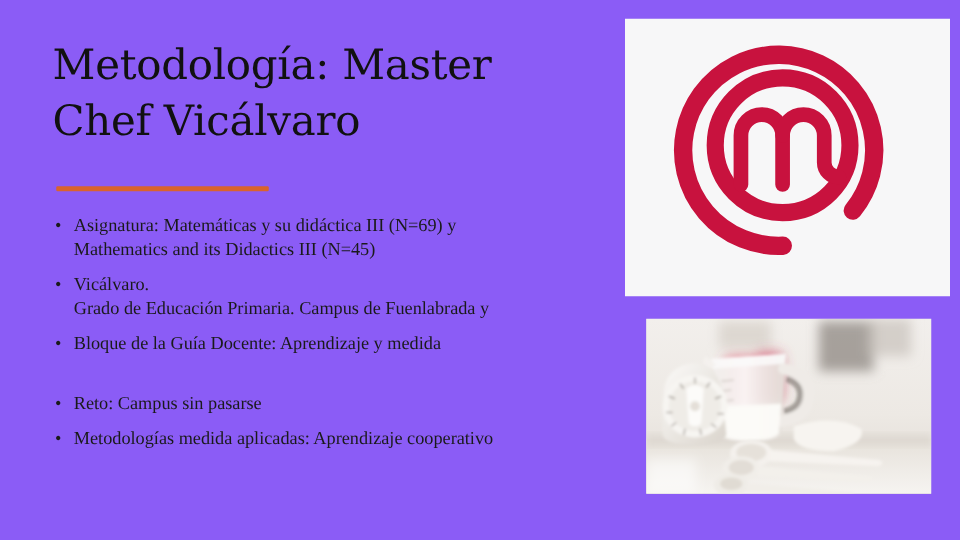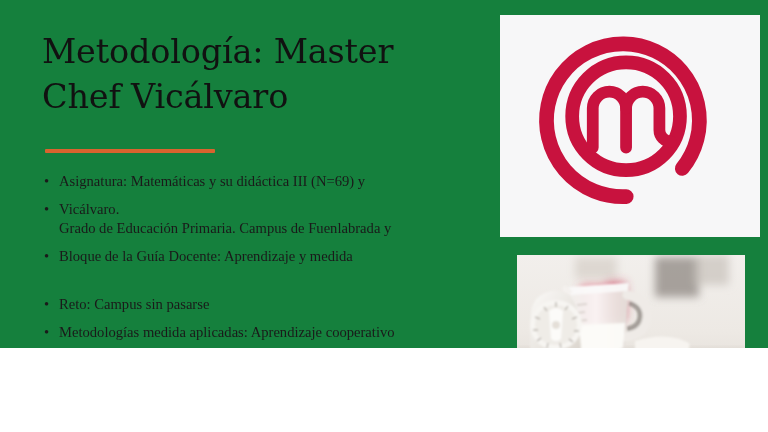--- a/index.html
+++ b/index.html
@@ -3,22 +3,22 @@
 <meta charset="utf-8">
 <style>
   html, body {
     margin: 0;
     padding: 0;
     background: #ffffff;
   }
   .slide {
     position: relative;
     width: 768px;
-    height: 348px;
-    background: #15803d;
+    height: 432px;
+    background: #8b5cf6;
     overflow: hidden;
     font-family: "Liberation Serif", "DejaVu Serif", serif;
   }
 
   
   .title {
     position: absolute;
     left: 42px;
     top: 30px;
     width: 420px;
@@ -117,20 +117,21 @@
     <span class="title-line">Chef Vicálvaro</span>
   </div>
 
   <div class="rule"></div>
 
   <div class="body">
 
     <div class="bullet">
       <span class="dot">•</span>
       <span class="txt">Asignatura: Matemáticas y su didáctica III (N=69) y</span>
+      <span class="txt">Mathematics and its Didactics III (N=45)</span>
     </div>
 
     <div class="bullet">
       <span class="dot">•</span>
       <span class="txt">Vicálvaro.</span>
       <span class="txt">Grado de Educación Primaria. Campus de Fuenlabrada y</span>
     </div>
 
     <div class="bullet">
       <span class="dot">•</span>

